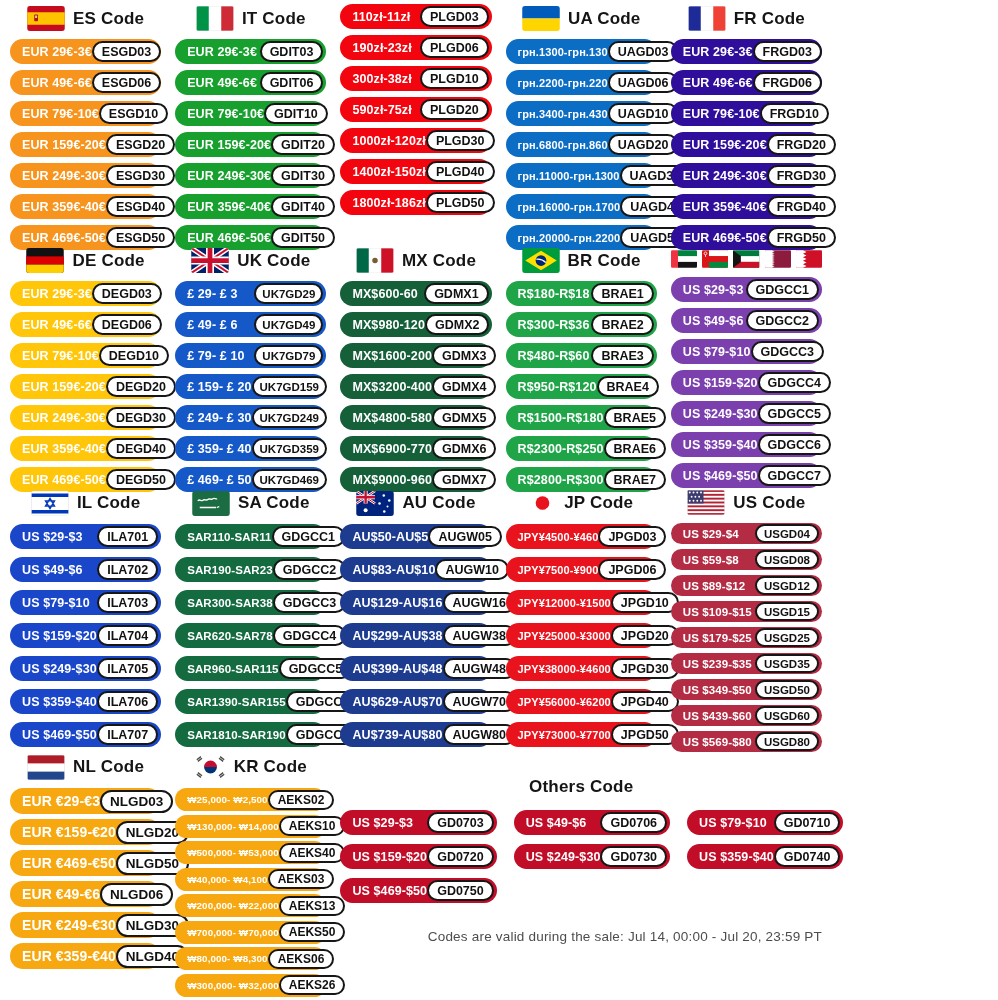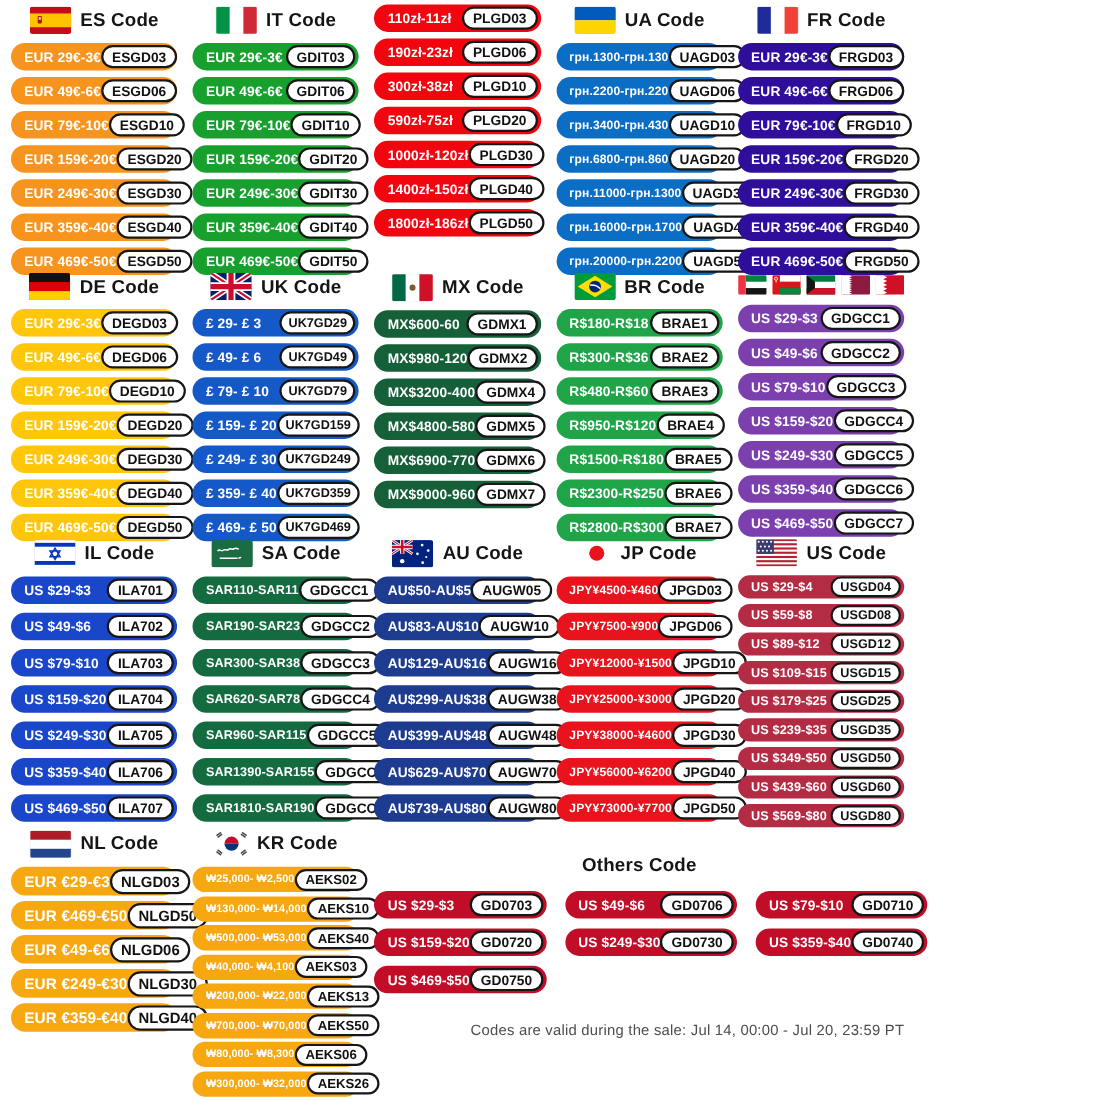--- a/index.html
+++ b/index.html
@@ -359,20 +359,24 @@
       <div class="pills">
         <div class="pill">
           <span class="label">MX$600-60</span>
           <span class="code">GDMX1</span>
         </div>
         <div class="pill">
           <span class="label">MX$980-120</span>
           <span class="code">GDMX2</span>
         </div>
         <div class="pill">
+          <span class="label">MX$1600-200</span>
+          <span class="code">GDMX3</span>
+        </div>
+        <div class="pill">
           <span class="label">MX$3200-400</span>
           <span class="code">GDMX4</span>
         </div>
         <div class="pill">
           <span class="label">MX$4800-580</span>
           <span class="code">GDMX5</span>
         </div>
         <div class="pill">
           <span class="label">MX$6900-770</span>
           <span class="code">GDMX6</span>
@@ -759,20 +763,24 @@
             <rect y="13.3" width="30" height="6.7" fill="#21468B"></rect>
             <rect width="30" height="20" fill="none" stroke="#e3e3e3" stroke-width="0.6"></rect>
           </svg>
         </span>
         <span class="sec-title">NL Code</span>
       </div>
       <div class="pills">
         <div class="pill">
           <span class="label">EUR €29-€3</span>
           <span class="code">NLGD03</span>
+        </div>
+        <div class="pill">
+          <span class="label">EUR €159-€20</span>
+          <span class="code">NLGD20</span>
         </div>
         <div class="pill">
           <span class="label">EUR €469-€50</span>
           <span class="code">NLGD50</span>
         </div>
         <div class="pill">
           <span class="label">EUR €49-€6</span>
           <span class="code">NLGD06</span>
         </div>
         <div class="pill">

